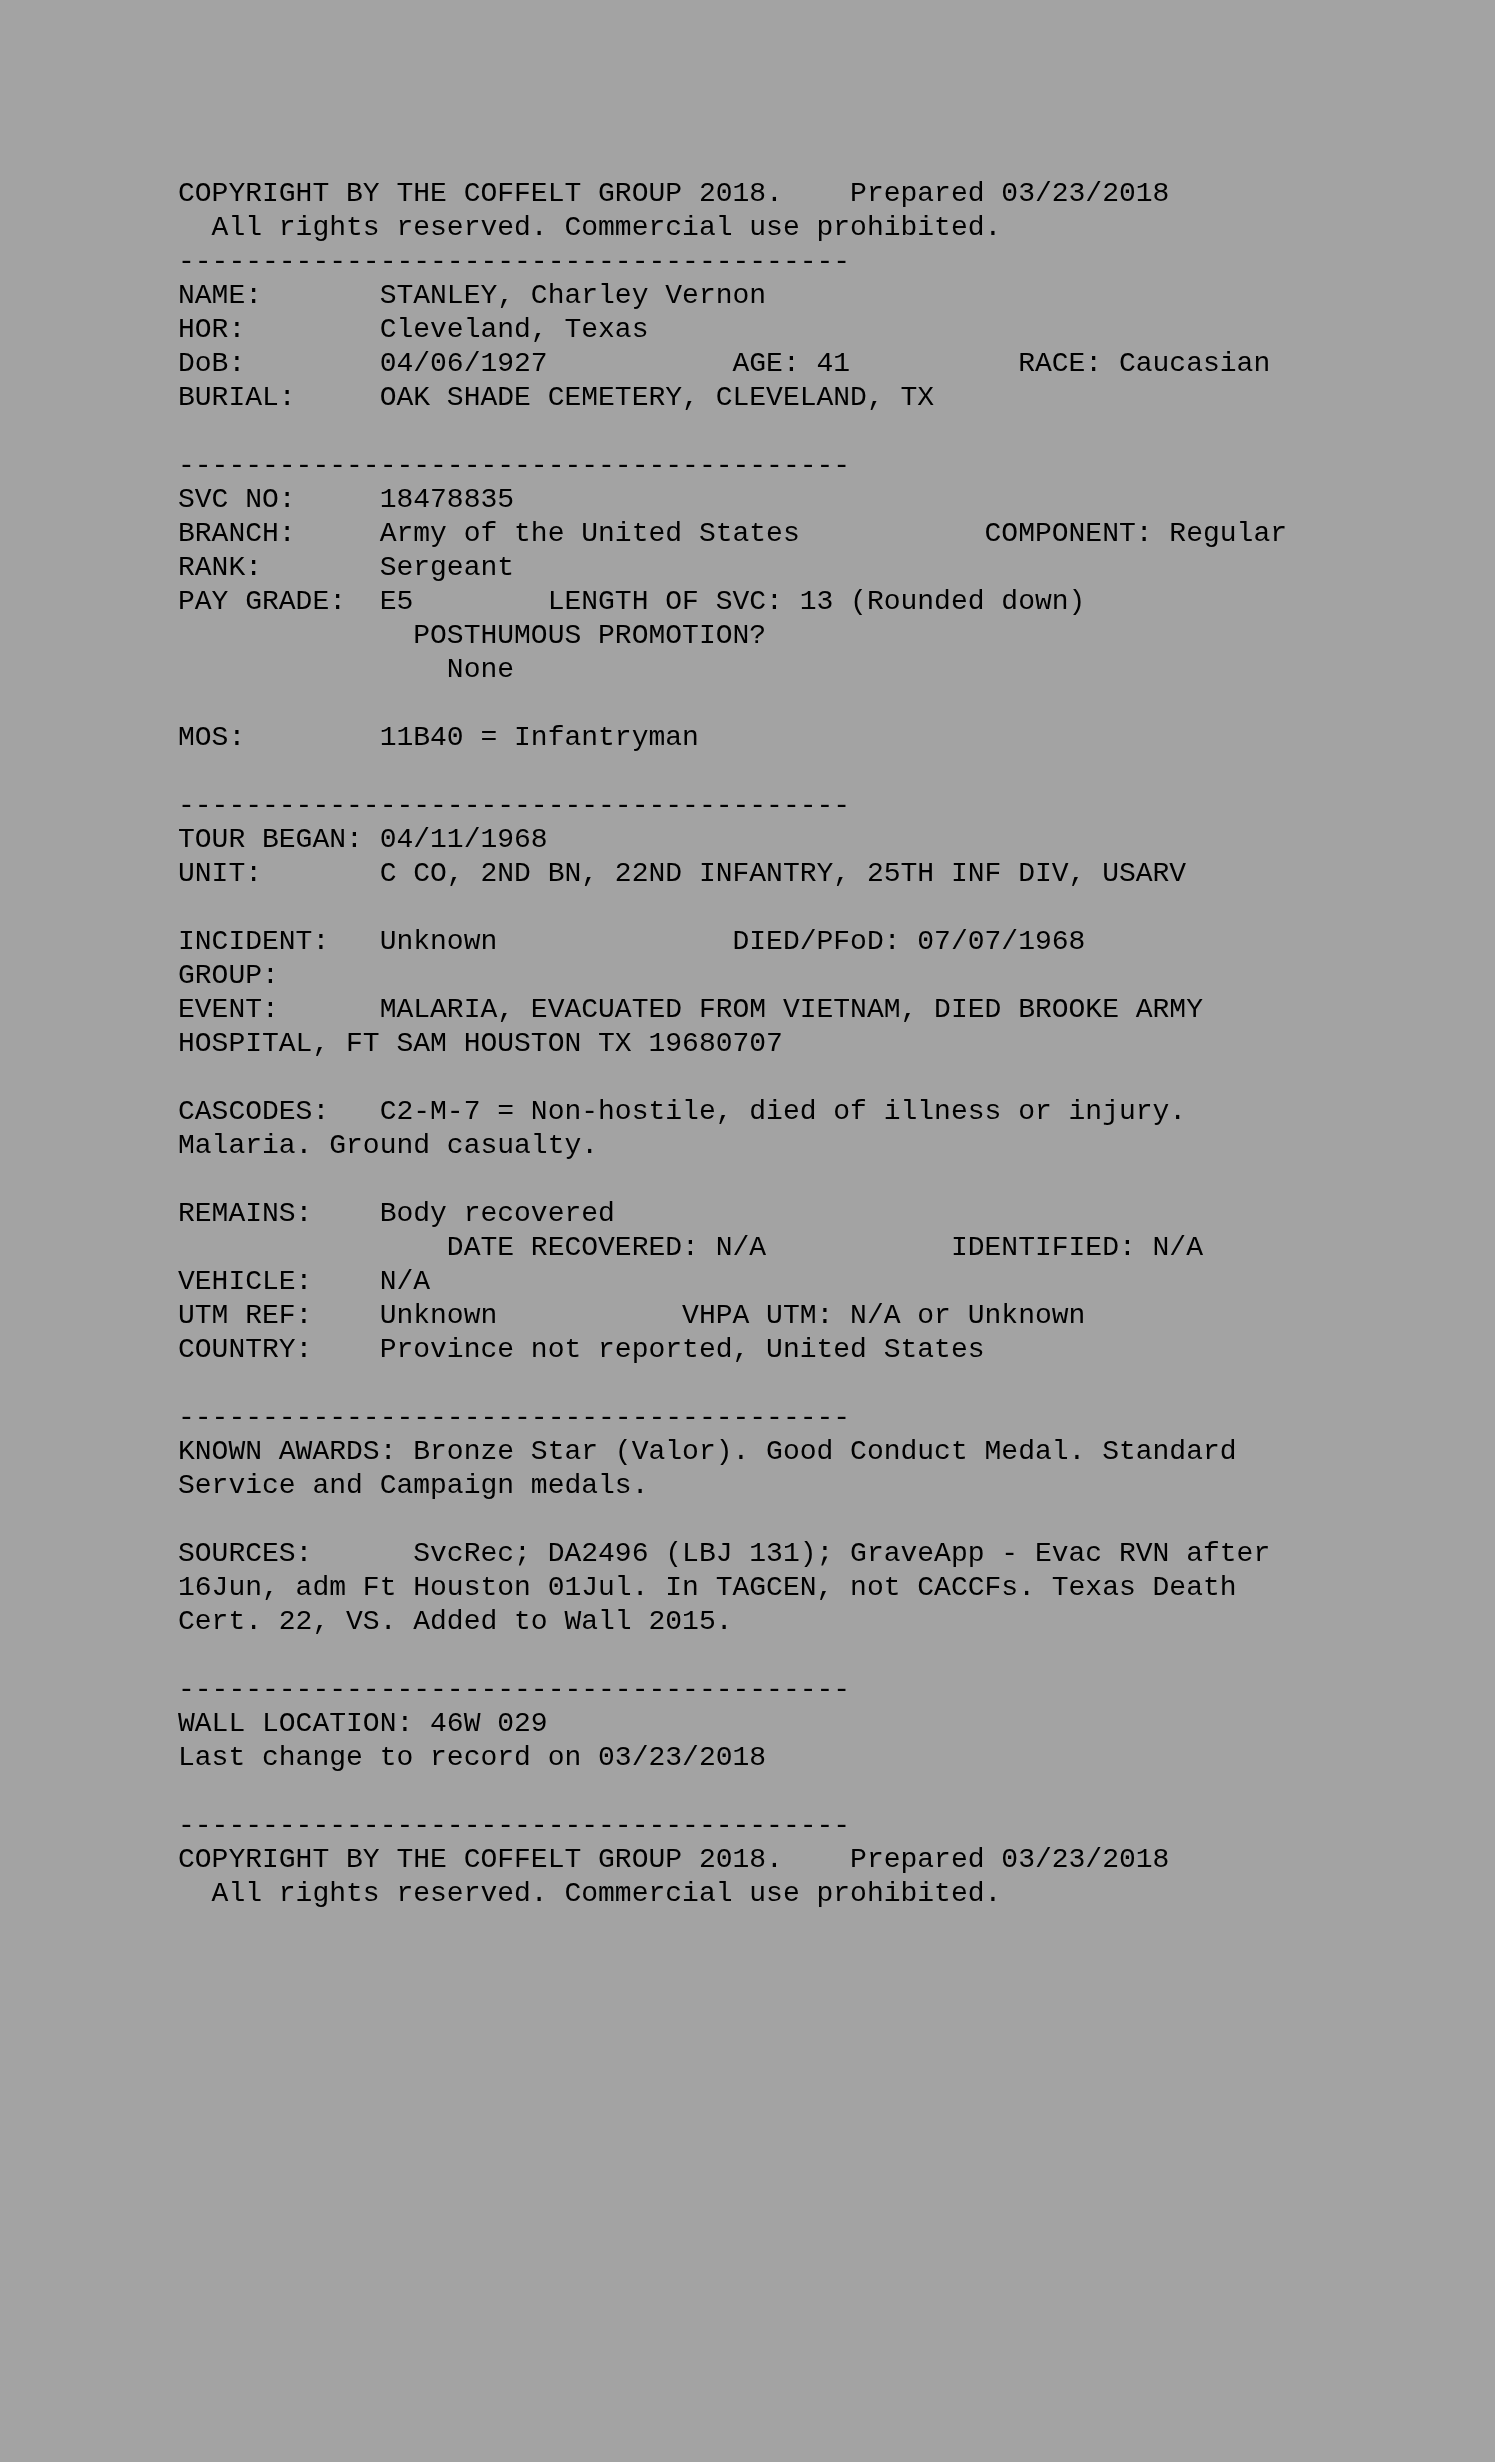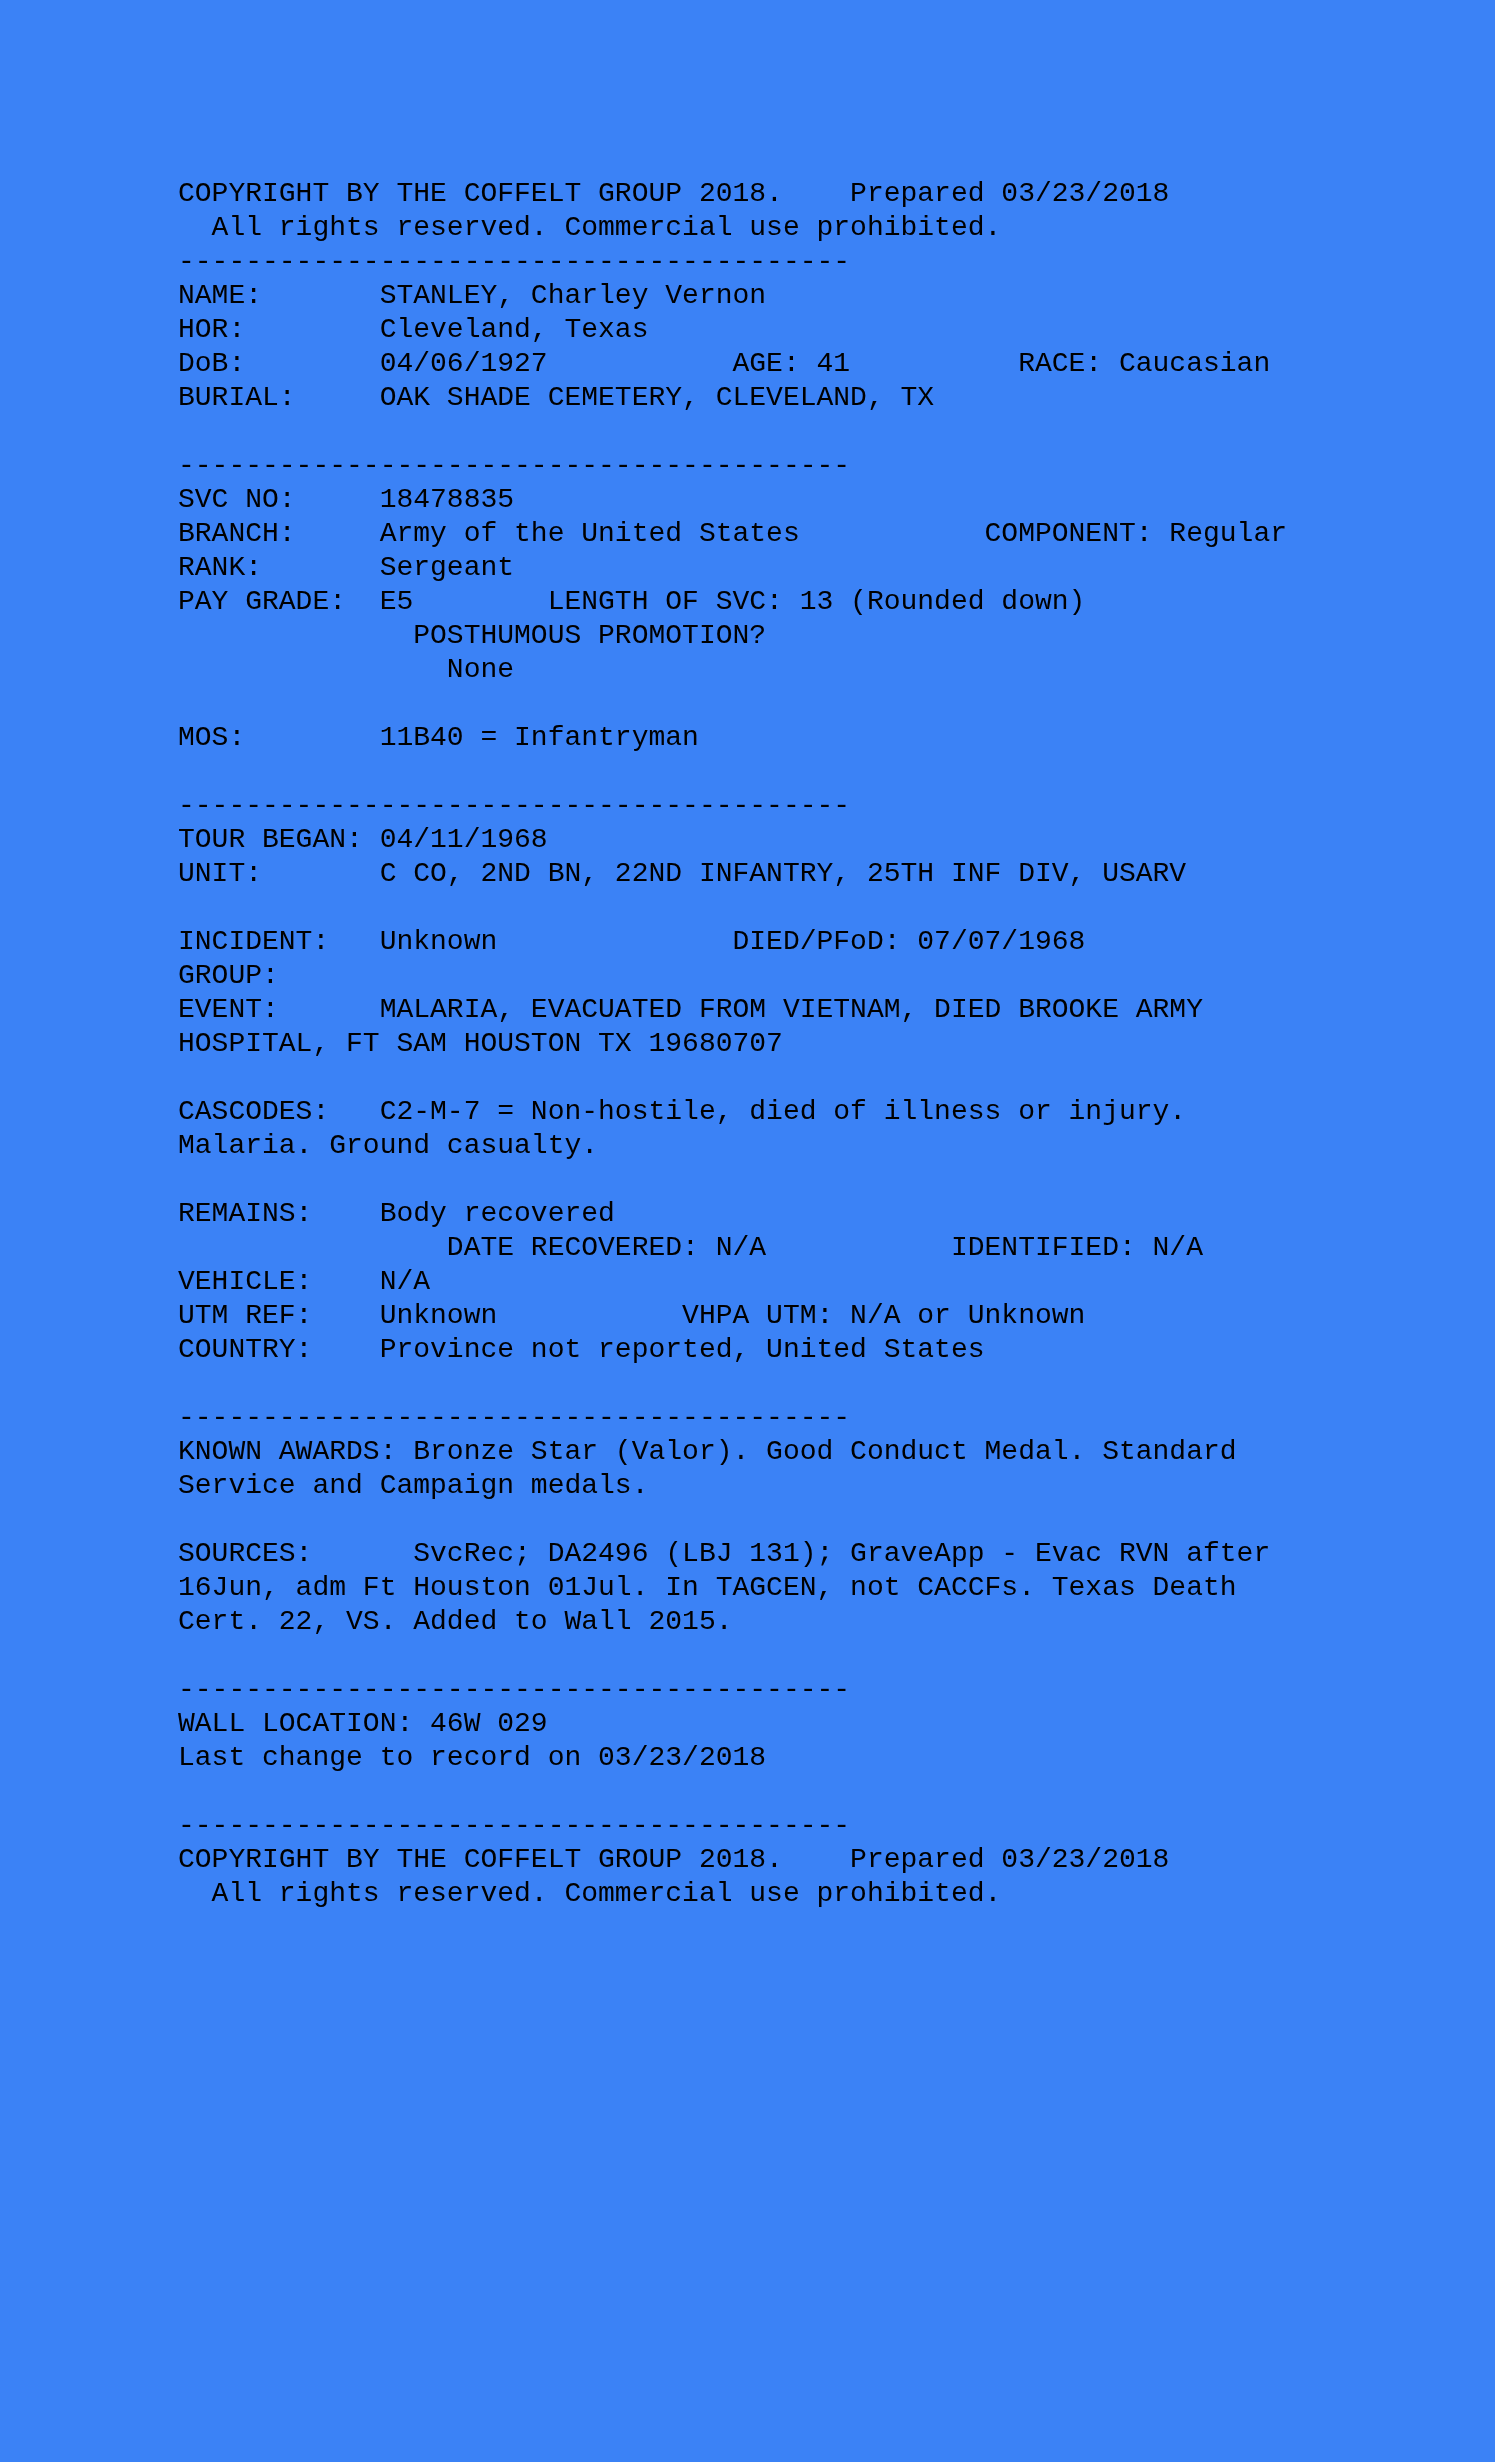--- a/index.html
+++ b/index.html
@@ -4,21 +4,21 @@
 <style>
   html, body {
     margin: 0;
     padding: 0;
     background: #ffffff;
   }
   .page {
     position: relative;
     width: 1495px;
     height: 2462px;
-    background: #3b82f6;
+    background: #a3a3a3;
     overflow: hidden;
   }
   .doc {
     position: absolute;
     left: 178px;
     top: 177px;
     color: #000000;
     font-family: "Liberation Mono", "DejaVu Sans Mono", monospace;
     font-size: 28px;
     line-height: 34px;

